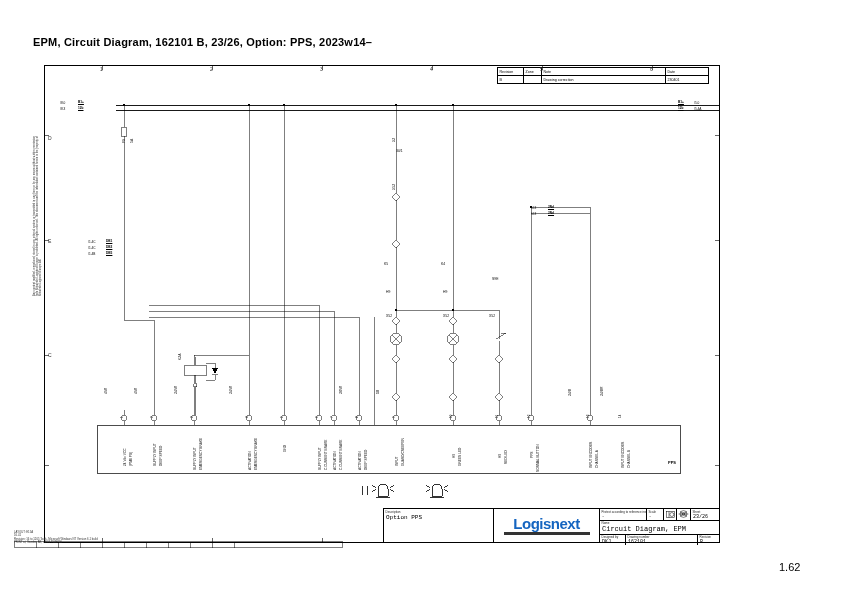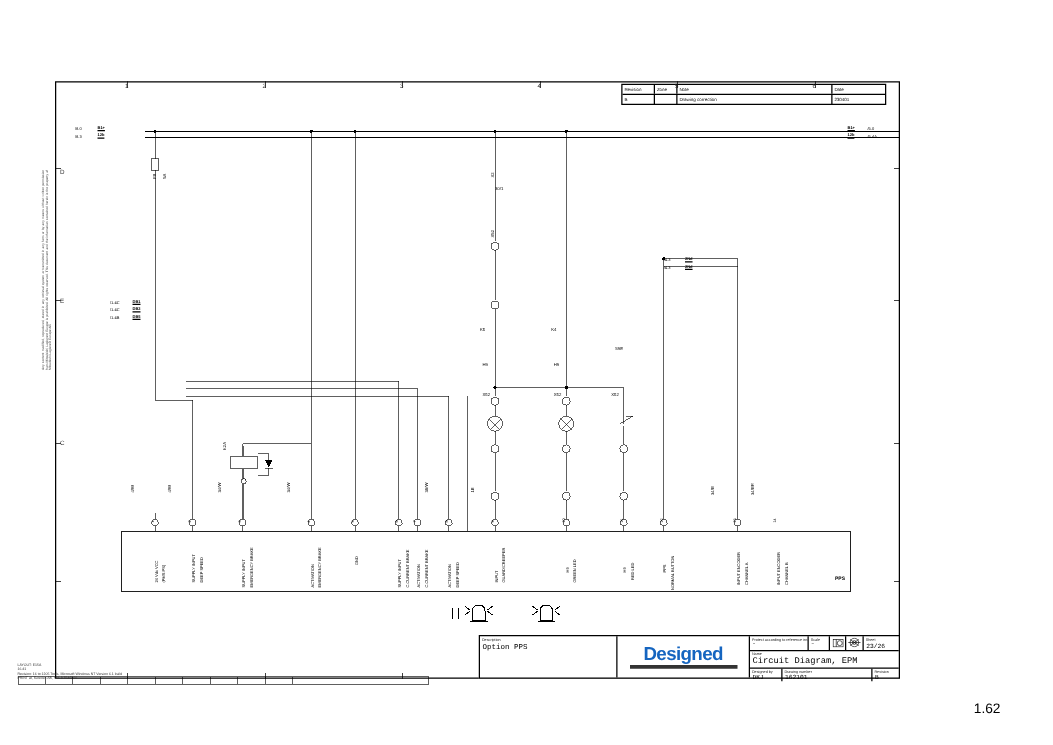--- a/index.html
+++ b/index.html
@@ -65,20 +65,21 @@
   .vtxt2{position:absolute;font-size:3.2px;white-space:nowrap;line-height:3.6px;
          transform:rotate(-90deg);transform-origin:0 0;}
   .xref{position:absolute;font-size:3.2px;white-space:nowrap;}
   .xref u{text-decoration:underline;font-weight:bold;}
 </style>
 </head>
 <body>
 
 <div class="pg">
 
+  <div id="doc-title">EPM, Circuit Diagram, 162101 B, 23/26, Option: PPS, 2023w14–</div>
   <div id="page-no">1.62</div>
 
   <div id="frame"></div>
 
   <svg id="sheet" viewBox="0 0 676 478">
     <g stroke="#000" fill="none" stroke-width="0.5" shape-rendering="crispEdges">
 
       <g stroke-width="0.6">
         <line x1="58" y1="0" x2="58" y2="5"></line>
           <line x1="58" y1="473" x2="58" y2="478"></line>
@@ -453,21 +454,21 @@
 PRINT at, Sweden AB, +46 8 7549700</div>
 
   <div id="titleblock">
 
     <div class="tb-col" id="tb-desc">
       <div class="tb-lbl">Description</div>
       <div class="tb-val">Option PPS</div>
     </div>
 
     <div class="tb-col" id="tb-logo">
-      <div class="logoword">Designed</div>
+      <div class="logoword">Logisnext</div>
       <div class="logosub"></div>
     </div>
 
     <div id="tb-main">
       <div class="tb-row" style="height:11px;">
         <div class="tb-cell" style="width:47px;">
           <div class="tb-lbl">Protect according to reference instructions</div>
           <div class="tb-val" style="font-size:4px;line-height:5px;">–</div>
         </div>
         <div class="tb-cell" style="width:17px;">

